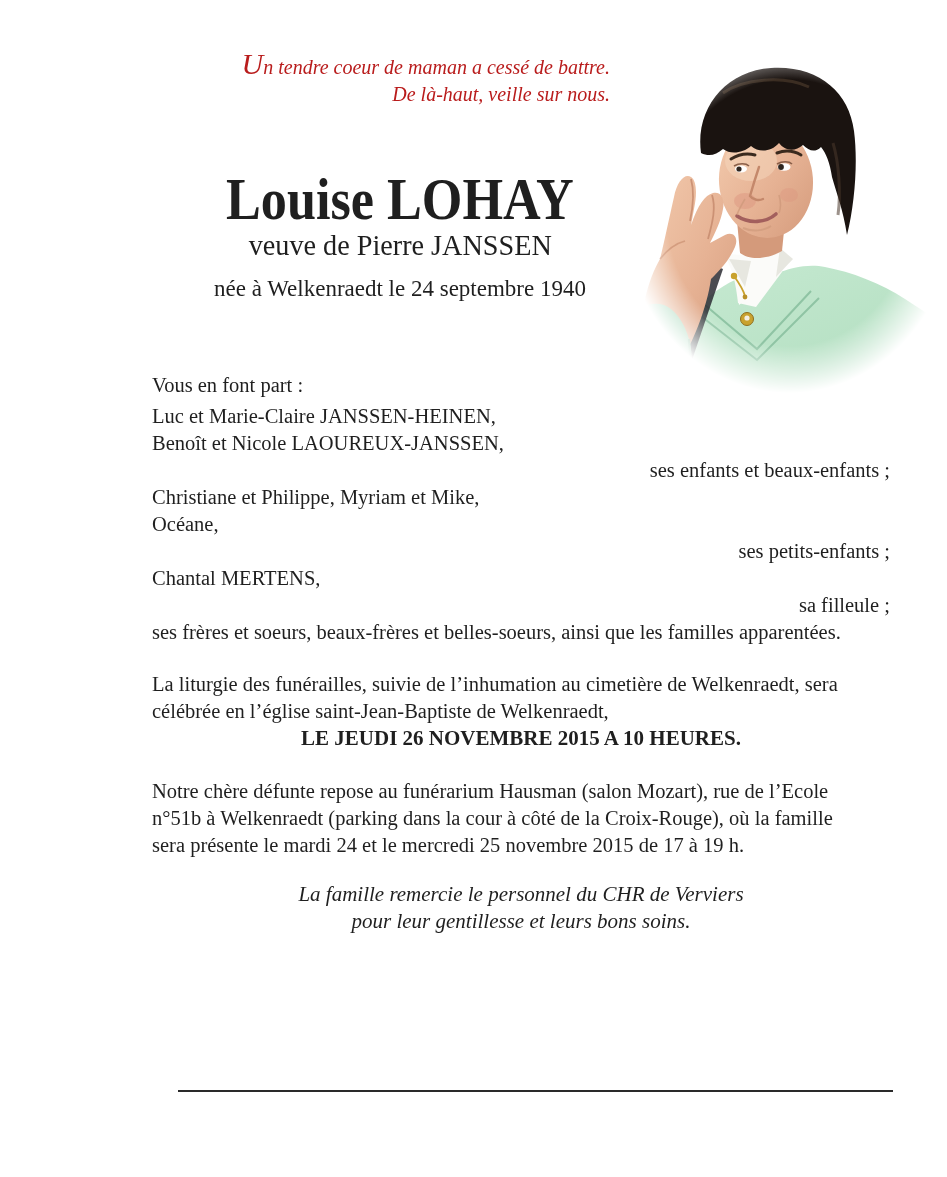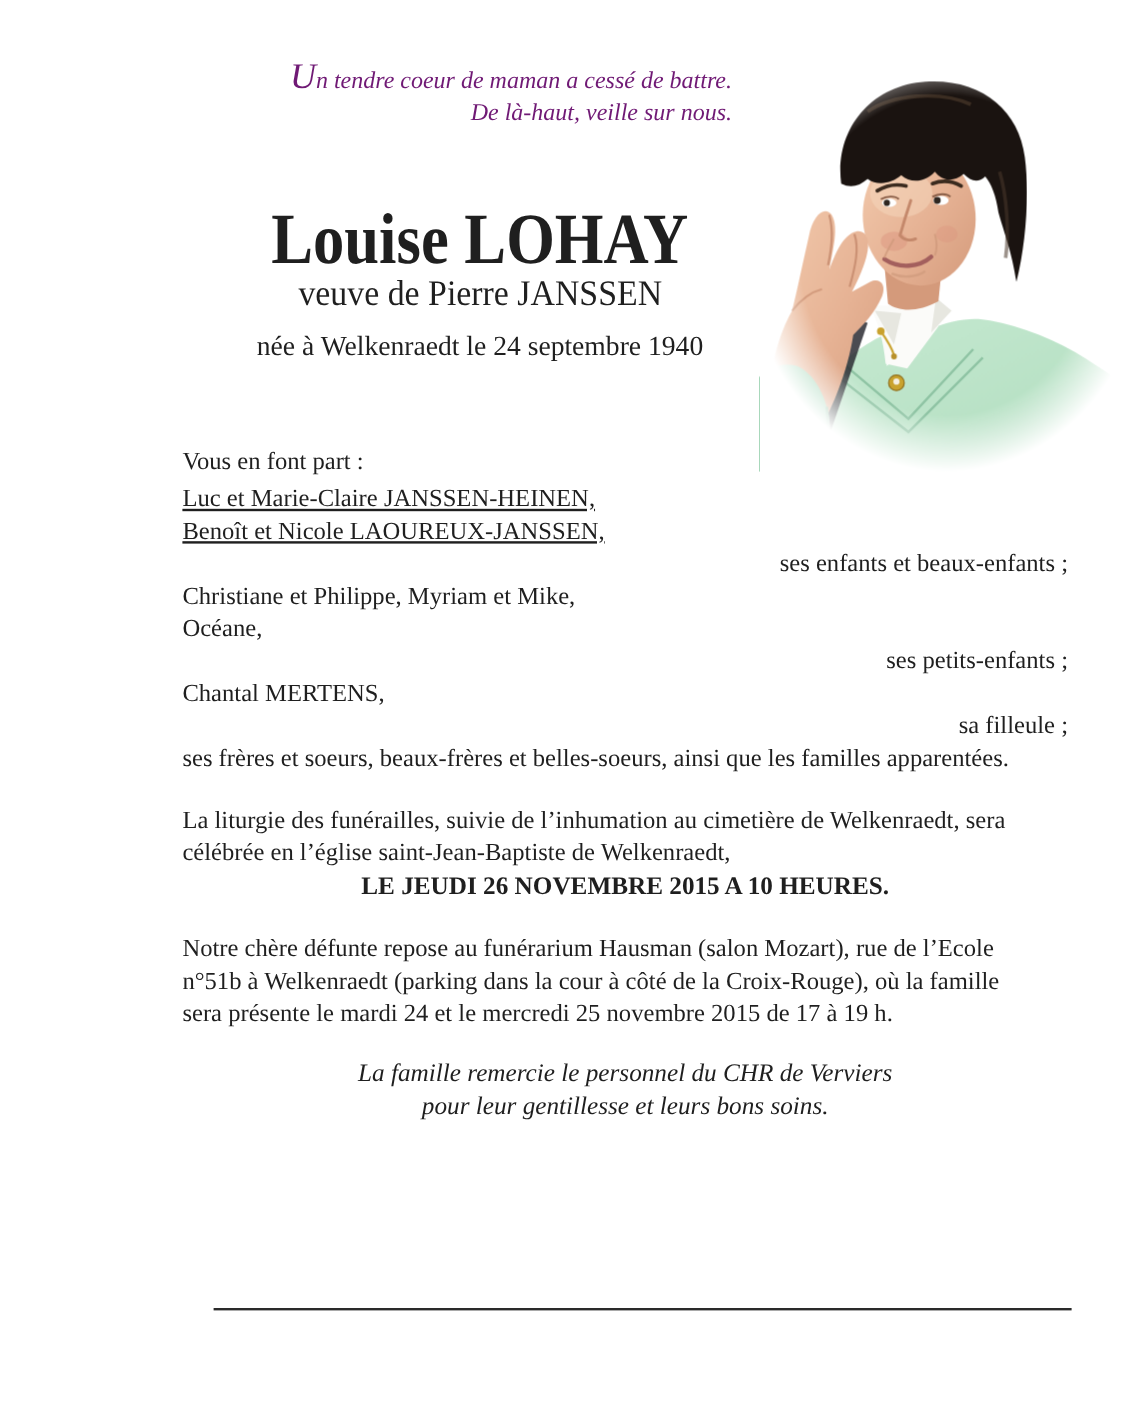--- a/index.html
+++ b/index.html
@@ -8,21 +8,21 @@
     width:947px;height:1177px;
     background:#ffffff;
     color:#1f1f1f;
     font-family:"Liberation Serif", serif;
     overflow:hidden;
   }
   
   .epigraph{
     position:absolute;top:54px;left:200px;width:410px;
     text-align:right;font-style:italic;
-    font-size:20px;line-height:27px;color:#701a75;
+    font-size:20px;line-height:27px;color:#b91c1c;
   }
   .epigraph .initial{font-size:30px;line-height:20px;}
   
   .header{
     position:absolute;top:170px;left:155px;width:490px;
     text-align:center;
   }
   .deceased-name{
     font-size:60px;line-height:58px;font-weight:bold;margin:0;
     white-space:nowrap;
@@ -32,21 +32,21 @@
   .relation .squeeze{display:inline-block;transform:scaleX(.94);transform-origin:center;}
   .dates{font-size:23px;line-height:27px;margin:13px 0 0 0;}
   
   .portrait{position:absolute;left:633px;top:53px;width:312px;height:340px;}
   
   .bodycol{
     position:absolute;left:152px;top:372px;width:738px;
     font-size:20.5px;line-height:27px;
   }
   .bodycol p{margin:0;}
-  .grp{margin-top:4px;text-decoration:underline;}
+  .grp{margin-top:4px;}
   .role{text-align:right;}
   .families{margin-top:18px;}
   .liturgy{margin-top:25px;}
   .datetime{margin-top:28px;text-align:center;font-weight:bold;font-size:21px;}
   .meeting{margin-top:23px;text-align:center;}
   .visitation{margin-top:26px;}
   .thanks{margin-top:22px;text-align:center;font-style:italic;font-size:21px;}
   
   .footer-divider{
     position:absolute;top:1090px;left:178px;width:715px;height:0;

